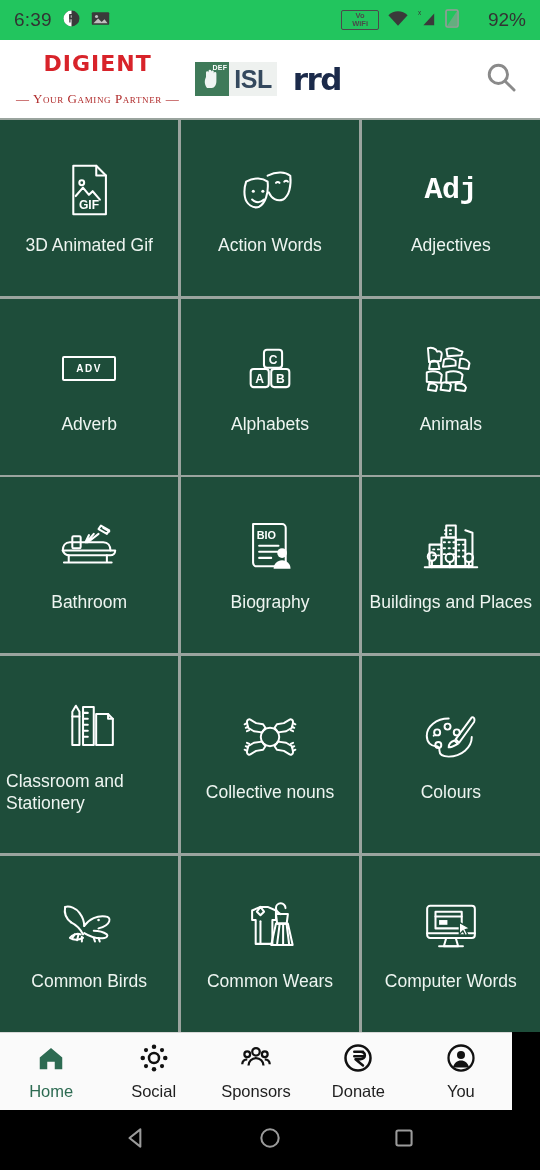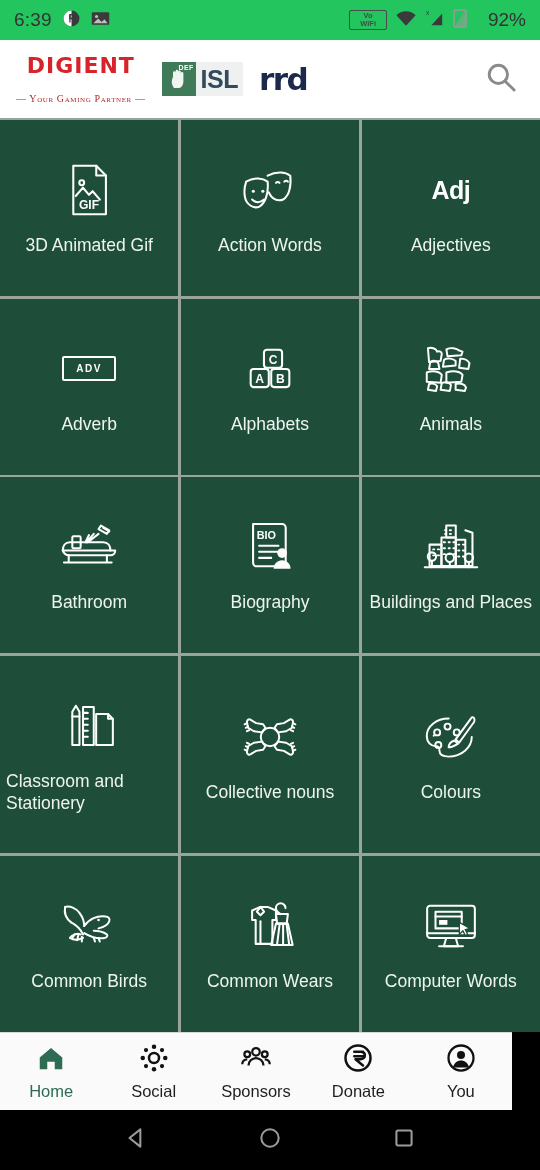--- a/index.html
+++ b/index.html
@@ -12,40 +12,40 @@
   #app { position:relative; width:540px; height:1170px; }
 
   
   .statusbar {
     height:40px; background:#22c55e; display:flex; align-items:center;
     padding:0 14px; color:#3a3a3a;
   }
   .sb-left { display:flex; align-items:center; gap:10px; }
   .sb-time { font-size:19px; letter-spacing:.2px; color:#333; }
   .sb-right { margin-left:auto; display:flex; align-items:center; gap:8px; }
-  .sb-batt { font-size:19px; color:#333; margin-left:13px; }
+  .sb-batt { font-size:19px; color:#333; margin-left:21px; }
   .vowifi {
     border:1.6px solid #4a4a4a; border-radius:2px;
     font-size:7.5px; line-height:8px; font-weight:bold; padding:1px 10px;
     text-align:center; color:#4a4a4a;
   }
   .ico { display:inline-block; }
 
   
   .header {
     height:78px; background:#fff; display:flex; align-items:center;
     padding:0 16px; gap:16px;
   }
   .logo-digient { display:flex; flex-direction:column; align-items:center; line-height:1; }
   .dg-main {
     font-size:22px; font-weight:bold; color:#d8232a; letter-spacing:1px;
     font-family:"DejaVu Sans", sans-serif;
   }
   .dg-sub {
-    font-size:10px; color:#b02a2a; letter-spacing:.6px; margin-top:17px;
+    font-size:13px; color:#b02a2a; letter-spacing:.6px; margin-top:17px;
     font-family:"Liberation Serif", serif; font-variant:small-caps; white-space:nowrap;
   }
   .logo-isl { display:flex; align-items:stretch; height:34px; }
   .isl-box {
     background:#3f7a59; width:34px; display:flex; align-items:center;
     justify-content:center; position:relative;
   }
   .isl-def {
     position:absolute; top:2px; right:2px; font-size:7px; font-weight:bold;
     color:#fff; letter-spacing:.3px;
@@ -75,21 +75,21 @@
   }
   .tile-icon {
     height:62px; display:flex; align-items:center; justify-content:center;
     margin-bottom:14px;
   }
   .tile-label {
     color:#eef5f1; font-size:17.5px; text-align:left; line-height:1.25;
     font-weight:400; padding:0 2px;
   }
   .txt-icon {
-    color:#fff; font-weight:bold; font-size:25px; letter-spacing:-.5px;
+    color:#fff; font-weight:bold; font-size:30px; letter-spacing:-.5px;font-family:Liberation Mono, monospace;
   }
   .boxed-icon {
     color:#fff; font-weight:bold; font-size:10px; letter-spacing:1.5px;
     border:2px solid #fff; border-radius:2px; padding:5px 12px;
   }
 
   
   .bottomnav {
     position:absolute; left:0; bottom:60px; width:512px; height:78px;
     background:#fafafa; display:flex; align-items:center;

